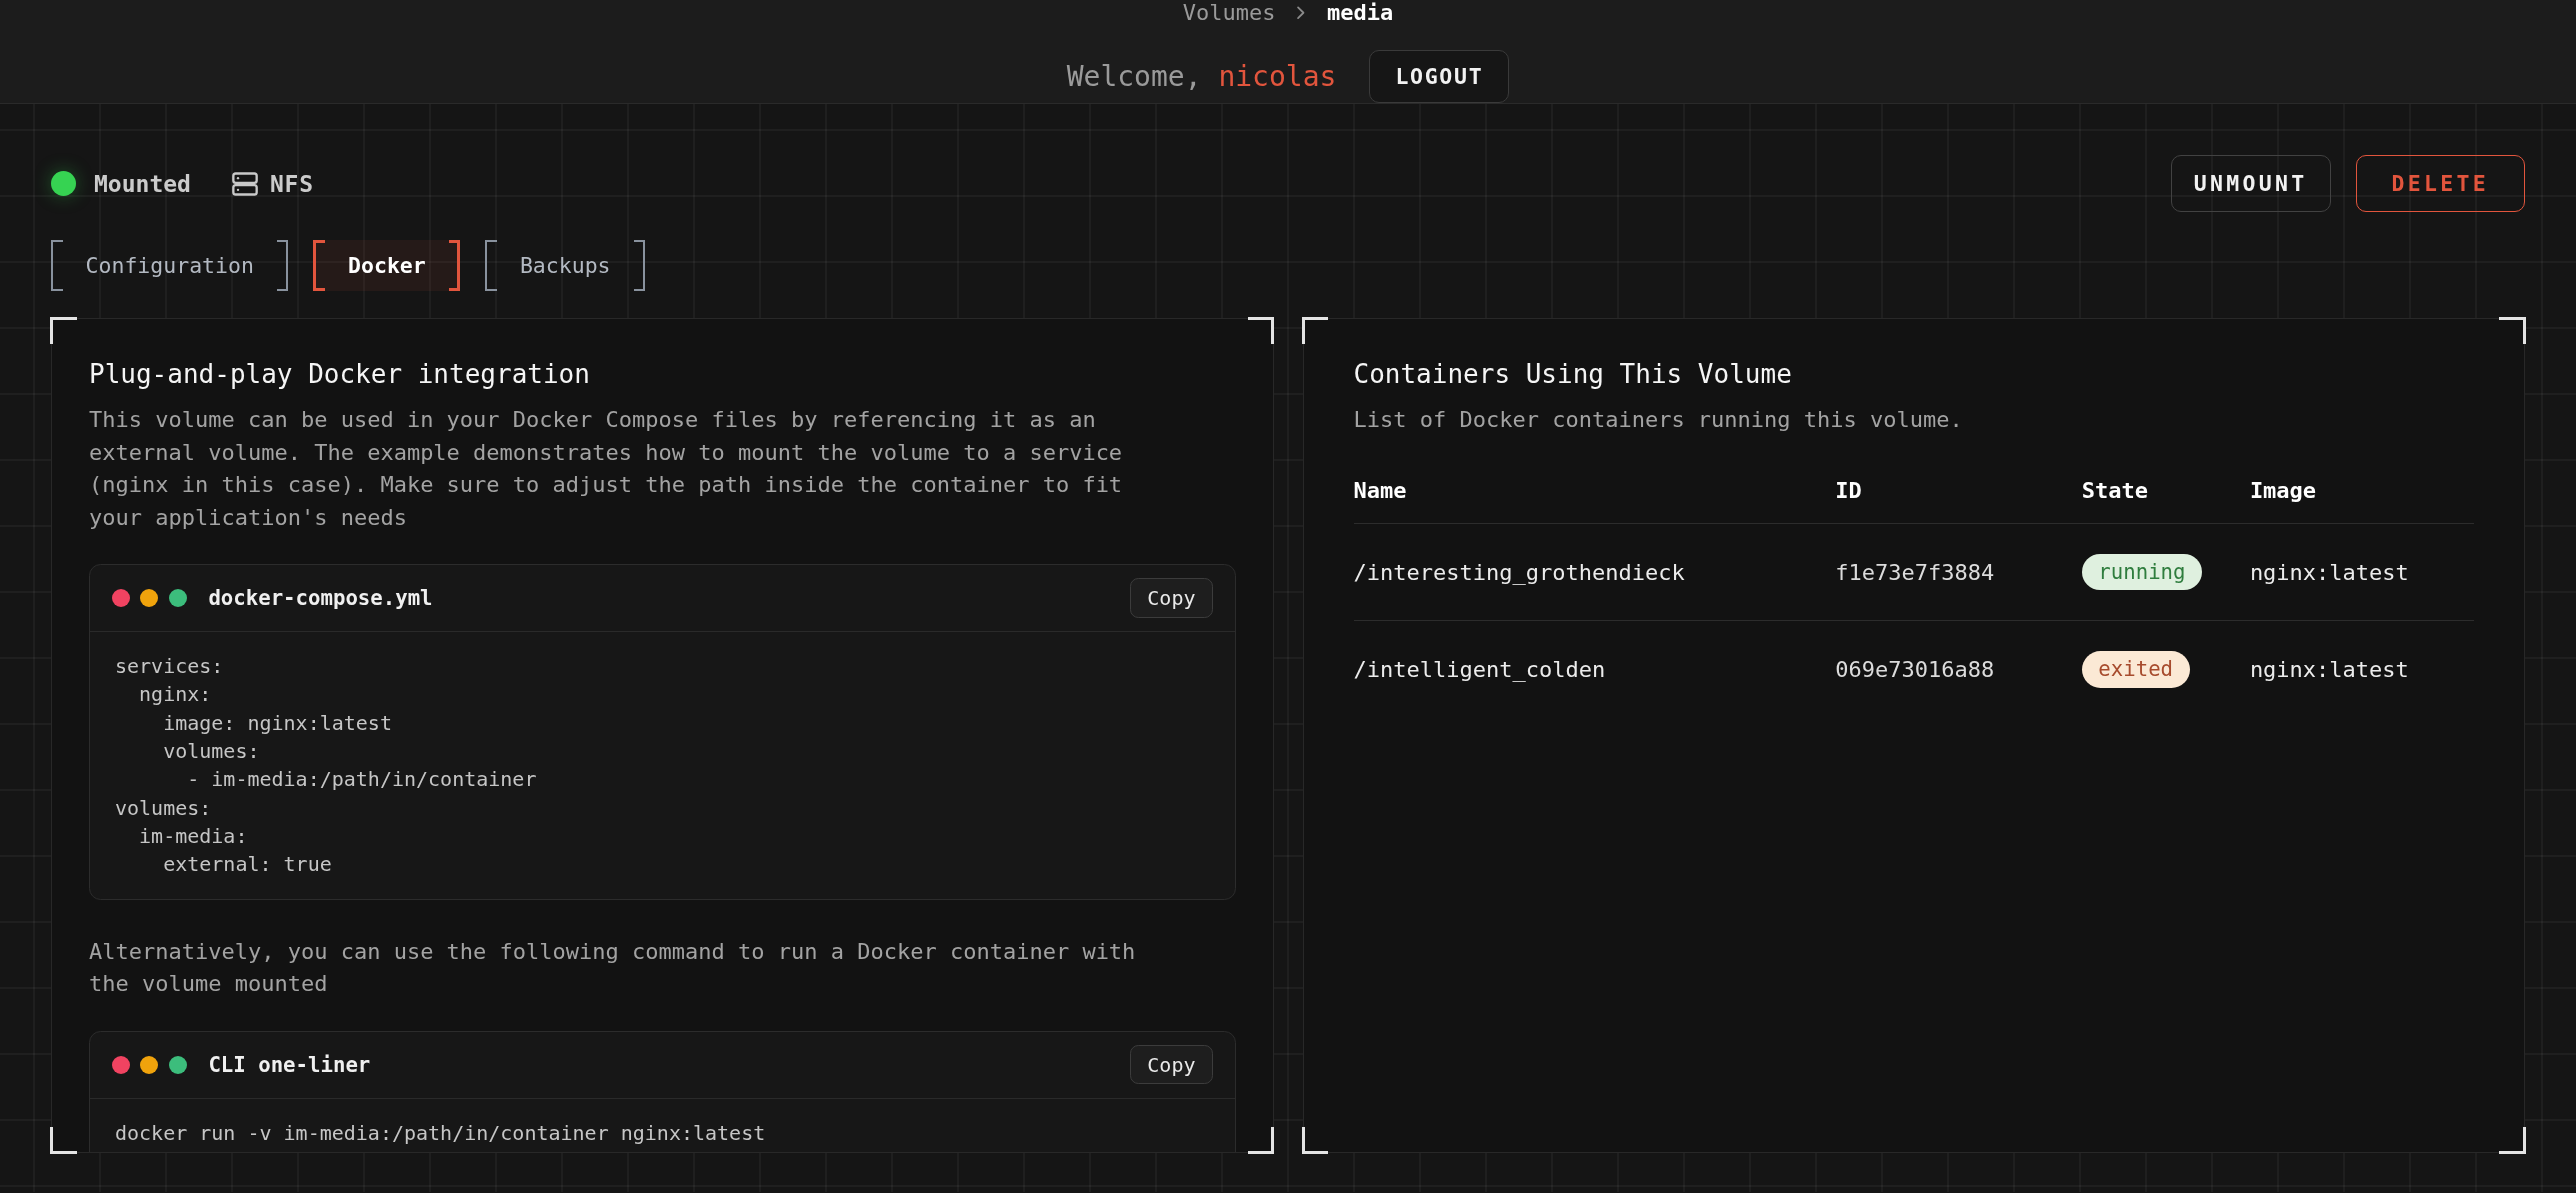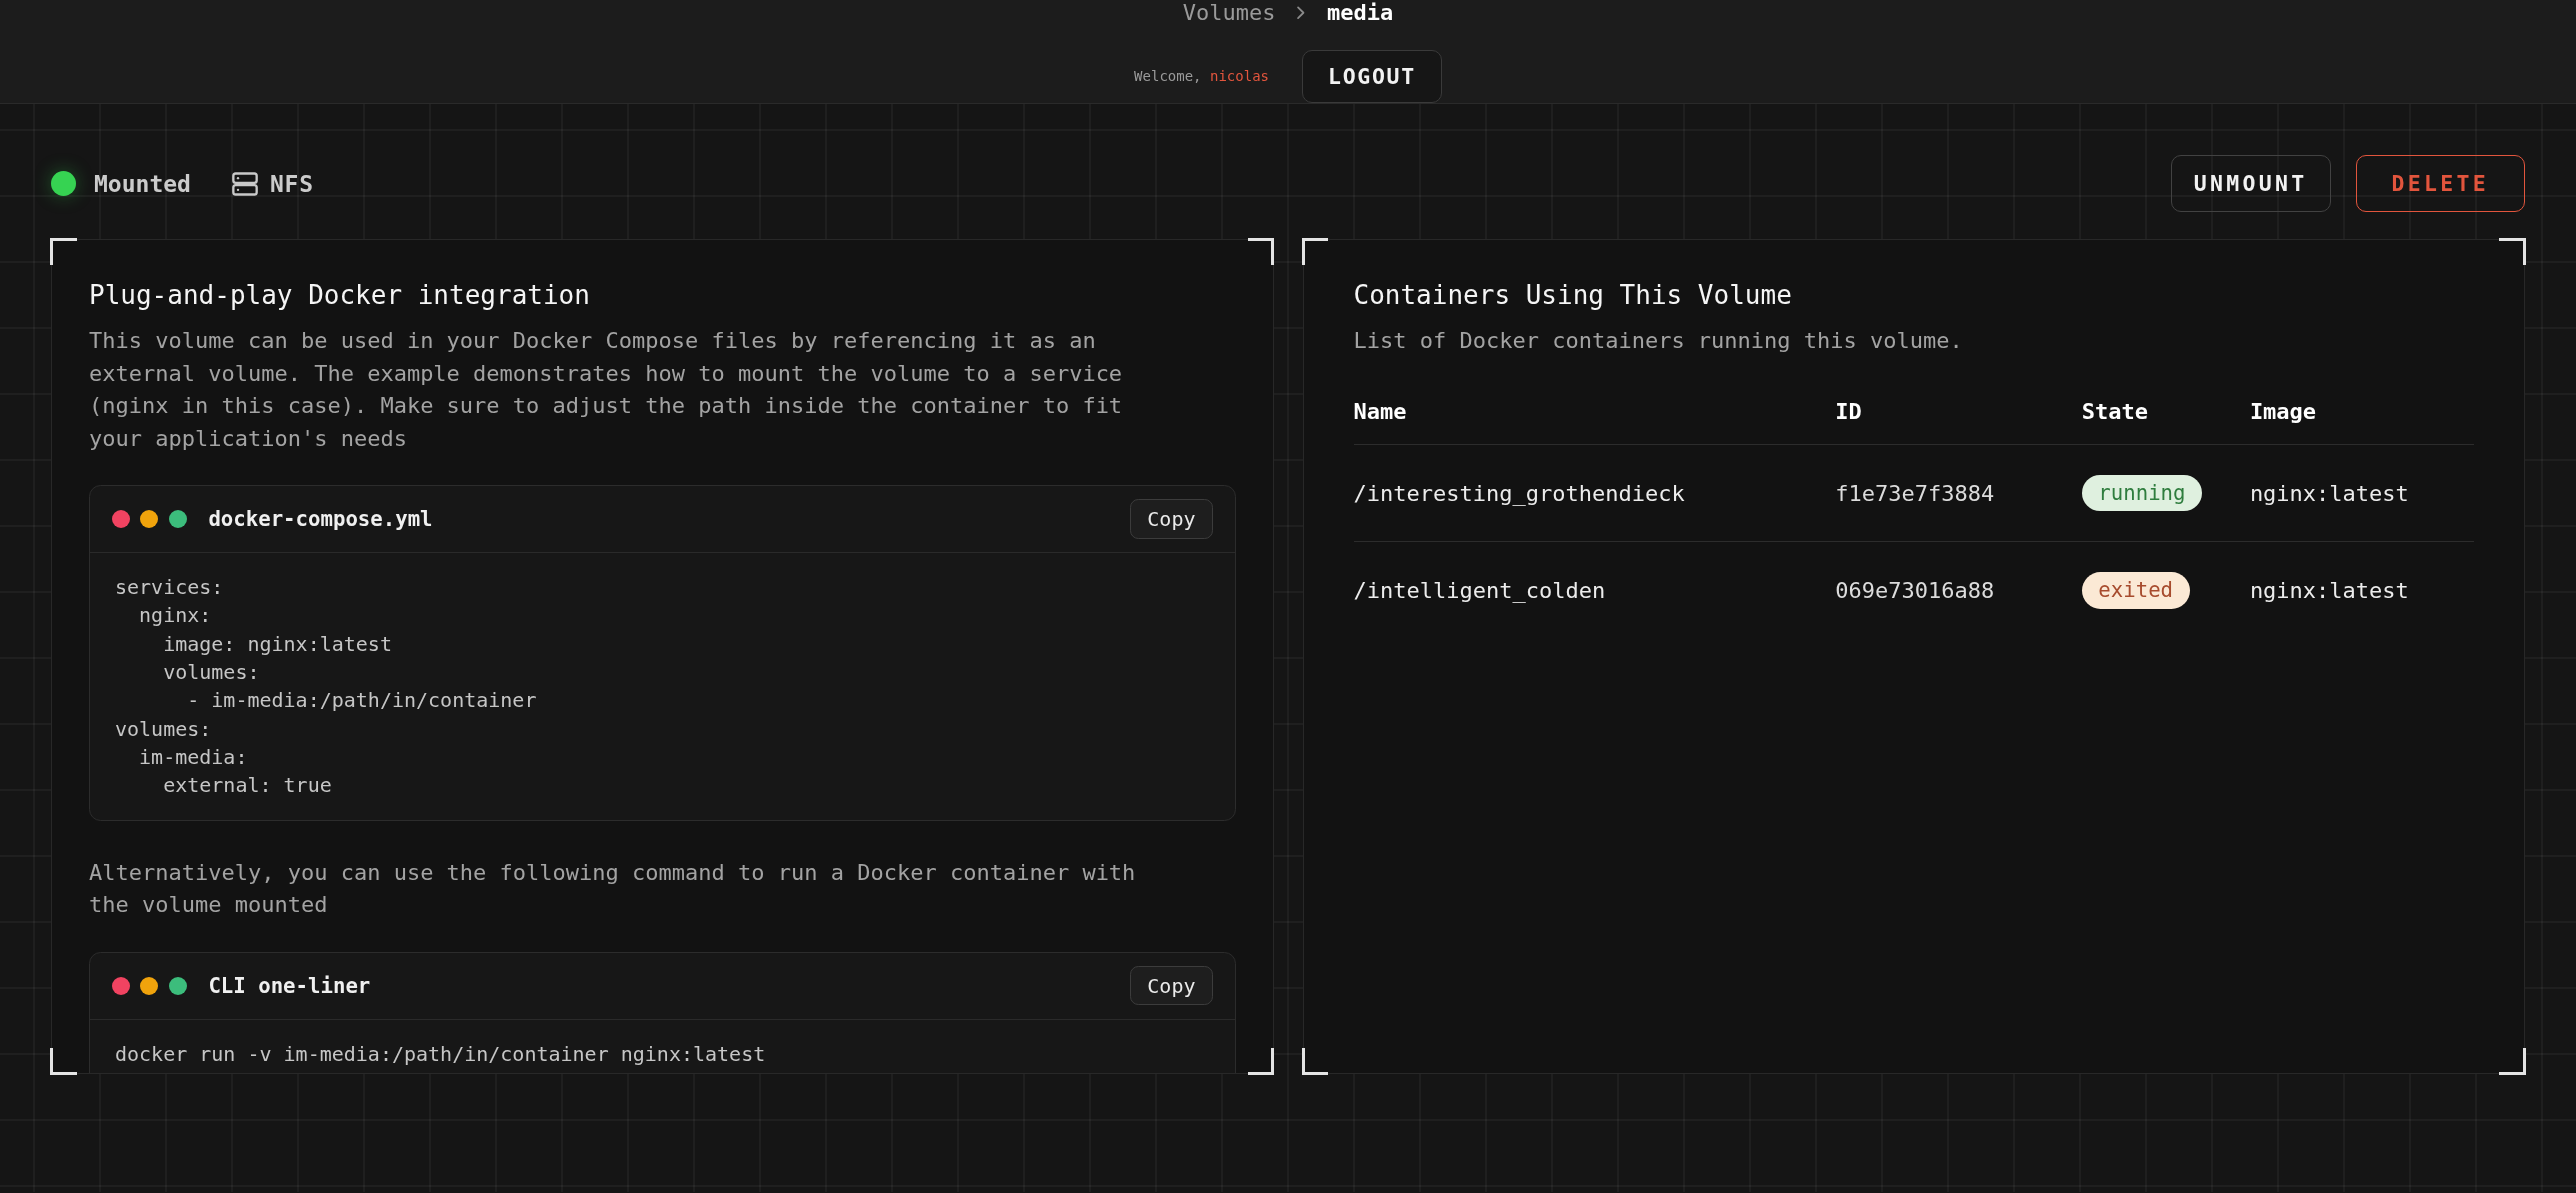--- a/index.html
+++ b/index.html
@@ -21,21 +21,21 @@
     height:104px;background:#1c1c1c;border-bottom:1.7px solid #2a2a2a;
     display:flex;align-items:center;justify-content:space-between;
     padding:0 51px;
     flex-direction:column;
   }
   .breadcrumb{display:flex;align-items:center;gap:15px;font-size:22px;}
   .bc-parent{color:#9a9a9a;cursor:pointer;}
   .bc-sep{color:#8a8a8a;display:flex;align-items:center;}
   .bc-current{color:#ffffff;font-weight:bold;}
   .topbar-right{display:flex;align-items:center;gap:33px;}
-  .welcome{font-size:14px;color:#9a9a9a;}
+  .welcome{font-size:28px;color:#9a9a9a;}
   .username{color:var(--accent);}
   .btn{
     font-family:inherit;cursor:pointer;background:transparent;
     color:#f2f2f2;font-weight:bold;
   }
   .logout-btn{
     font-size:21.5px;letter-spacing:1.7px;background:#161616;
     border:1.7px solid #3a3a3a;border-radius:10px;padding:13.2px 25px;
   }
   
@@ -182,20 +182,37 @@
           <line x1="6" y1="7" x2="6.01" y2="7"></line>
           <line x1="6" y1="17" x2="6.01" y2="17"></line>
         </svg>
       <span class="status-label">NFS</span>
     </span>
     <span class="spacer"></span>
     <button class="btn unmount-btn">UNMOUNT</button>
     <button class="btn delete-btn">DELETE</button>
   </div>
 
+  <div class="tabs">
+    <div class="tab">
+      <span class="bkt bkt-l"></span>
+      <span class="lbl">Configuration</span>
+      <span class="bkt bkt-r"></span>
+    </div>
+    <div class="tab active">
+      <span class="bkt bkt-l"></span>
+      <span class="lbl">Docker</span>
+      <span class="bkt bkt-r"></span>
+    </div>
+    <div class="tab">
+      <span class="bkt bkt-l"></span>
+      <span class="lbl">Backups</span>
+      <span class="bkt bkt-r"></span>
+    </div>
+  </div>
 
   <div class="panels">
 
     <section class="panel panel-left">
       <span class="corner c-tl"></span>
       <span class="corner c-tr"></span>
       <span class="corner c-bl"></span>
       <span class="corner c-br"></span>
       <div class="panel-inner">
         <h2 class="panel-title">Plug-and-play Docker integration</h2>

